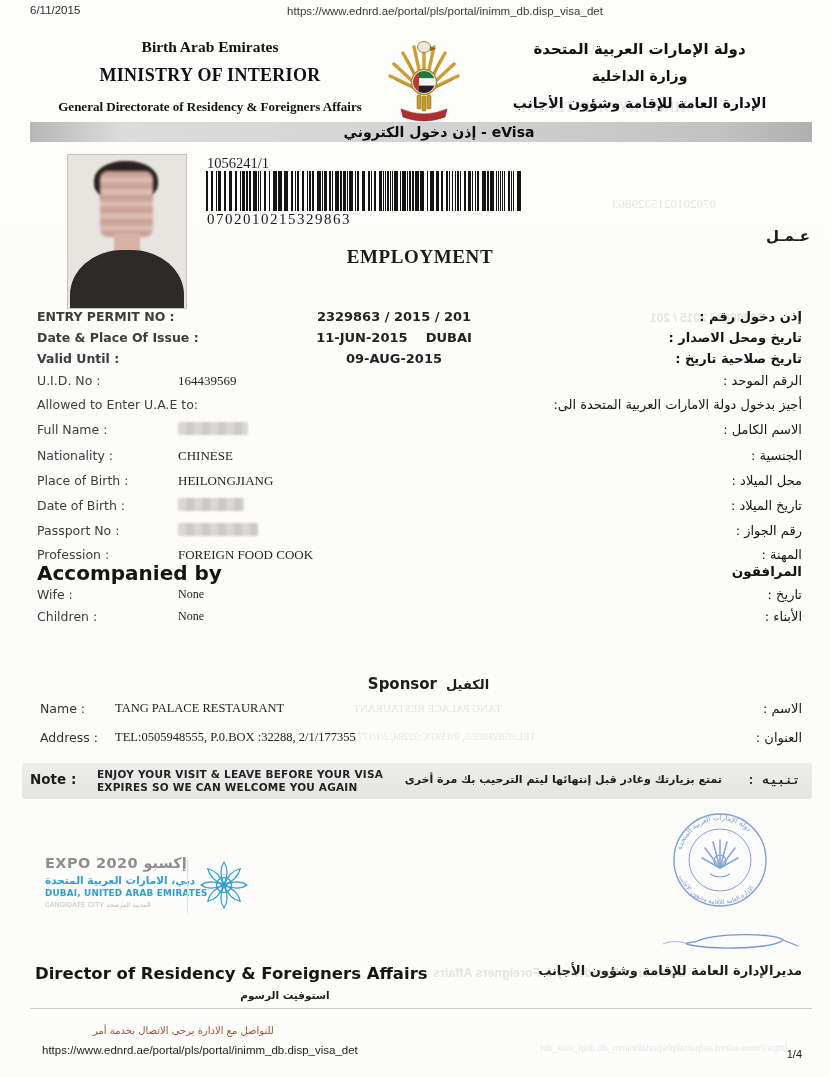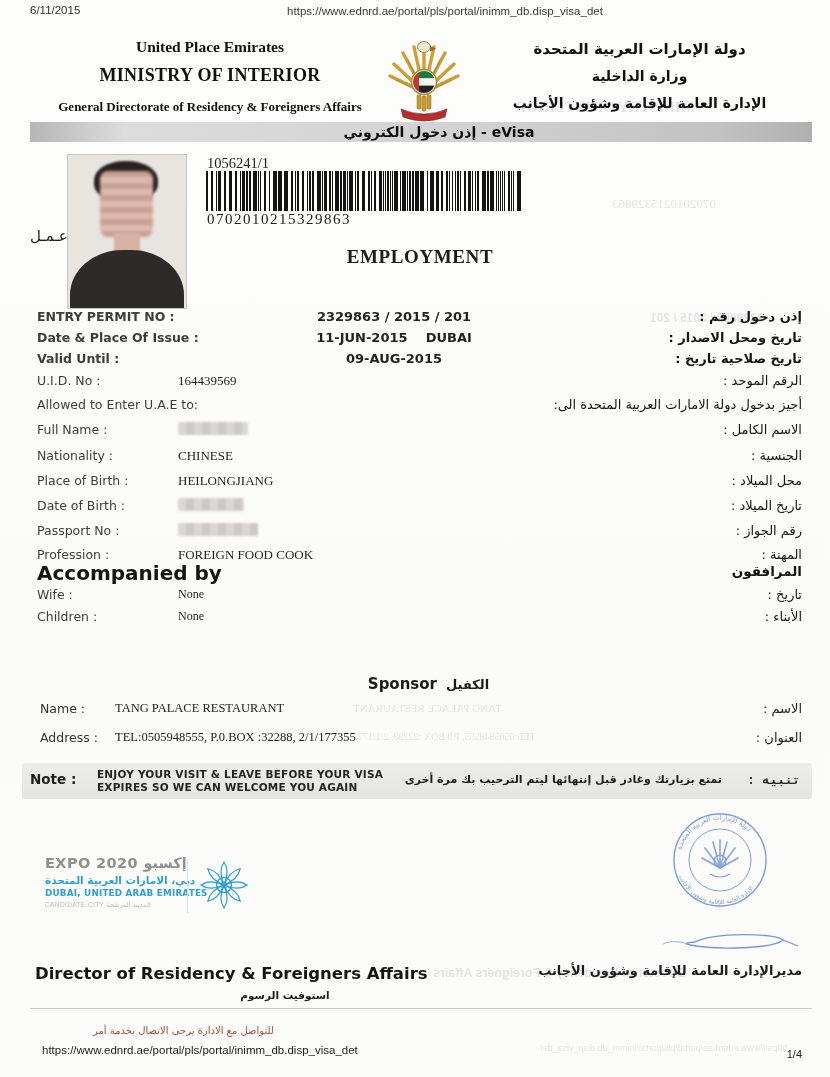--- a/index.html
+++ b/index.html
@@ -36,21 +36,21 @@
   .photo .face{position:absolute;left:32px;top:16px;width:53px;height:66px;border-radius:8px;
       background:repeating-linear-gradient(0deg,#c9a196 0 6px,#dcbbb0 6px 12px),repeating-linear-gradient(90deg,rgba(189,142,131,.55) 0 7px,rgba(230,203,193,.55) 7px 14px);
       filter:blur(1.6px);}
   .photo .neck{position:absolute;left:46px;top:78px;width:26px;height:22px;background:#d5b2a4;filter:blur(1.2px);}
   .photo .shirt{position:absolute;left:2px;right:2px;bottom:-2px;height:60px;background:#2c2b29;border-radius:46% 46% 0 0/75% 75% 0 0;}
 
   
   .file-number{left:207px;top:155px;font-size:14.5px;}
   .barcode{left:206px;top:171px;}
   .barcode-number{left:207px;top:211px;font-size:15px;letter-spacing:1.5px;}
-  .visa-type-ar{left:30px;right:20px;top:227px;text-align:left;font-size:15px;font-weight:normal;}
+  .visa-type-ar{left:30px;right:20px;top:227px;text-align:right;font-size:15px;font-weight:bold;}
   .visa-type-en{left:30px;right:20px;top:246px;text-align:center;font-family:"Liberation Serif",serif;font-weight:bold;font-size:19px;letter-spacing:.6px;}
 
   
   .frow{position:absolute;left:35px;right:28px;height:17px;}
   .flabel{position:absolute;left:2px;font-family:"DejaVu Sans",sans-serif;font-size:12.5px;color:#3d3d3d;white-space:nowrap;}
   .fvalue{position:absolute;left:143px;font-family:"Liberation Serif",serif;font-size:13px;color:#222;white-space:nowrap;}
   .fvalue-bold{position:absolute;left:268px;width:182px;text-align:center;font-family:"DejaVu Sans",sans-serif;font-weight:bold;font-size:13px;color:#222;white-space:nowrap;}
   .flabel-ar{position:absolute;right:0;font-family:"DejaVu Sans",sans-serif;direction:rtl;font-size:13px;color:#141414;white-space:nowrap;}
   .redact{position:absolute;left:143px;top:0;height:13px;border-radius:2px;
       background:repeating-linear-gradient(90deg,#dad6d4 0 8px,#cdc9c7 8px 16px),repeating-linear-gradient(0deg,rgba(230,227,225,.7) 0 5px,rgba(205,200,198,.7) 5px 10px);
@@ -102,21 +102,21 @@
 </style>
 </head>
 <body>
 
 <div class="page">
 
   <div class="abs print-date">6/11/2015</div>
   <div class="abs print-url">https://www.ednrd.ae/portal/pls/portal/inimm_db.disp_visa_det</div>
 
   <div class="abs lh-en">
-    <div class="l1">United Place Emirates</div>
+    <div class="l1">Birth Arab Emirates</div>
     <div class="l2">MINISTRY OF INTERIOR</div>
     <div class="l3">General Directorate of Residency &amp; Foreigners Affairs</div>
   </div>
 
   <svg class="abs emblem" width="86" height="88" viewBox="0 0 86 88">
     <g stroke="#c99a2e" stroke-width="3.4" stroke-linecap="round" opacity="0.95">
       <line x1="43" y1="56" x2="9" y2="40"></line>
         <line x1="43" y1="56" x2="13" y2="28"></line>
       <line x1="43" y1="56" x2="22" y2="17"></line>
         <line x1="43" y1="56" x2="33" y2="11"></line>

